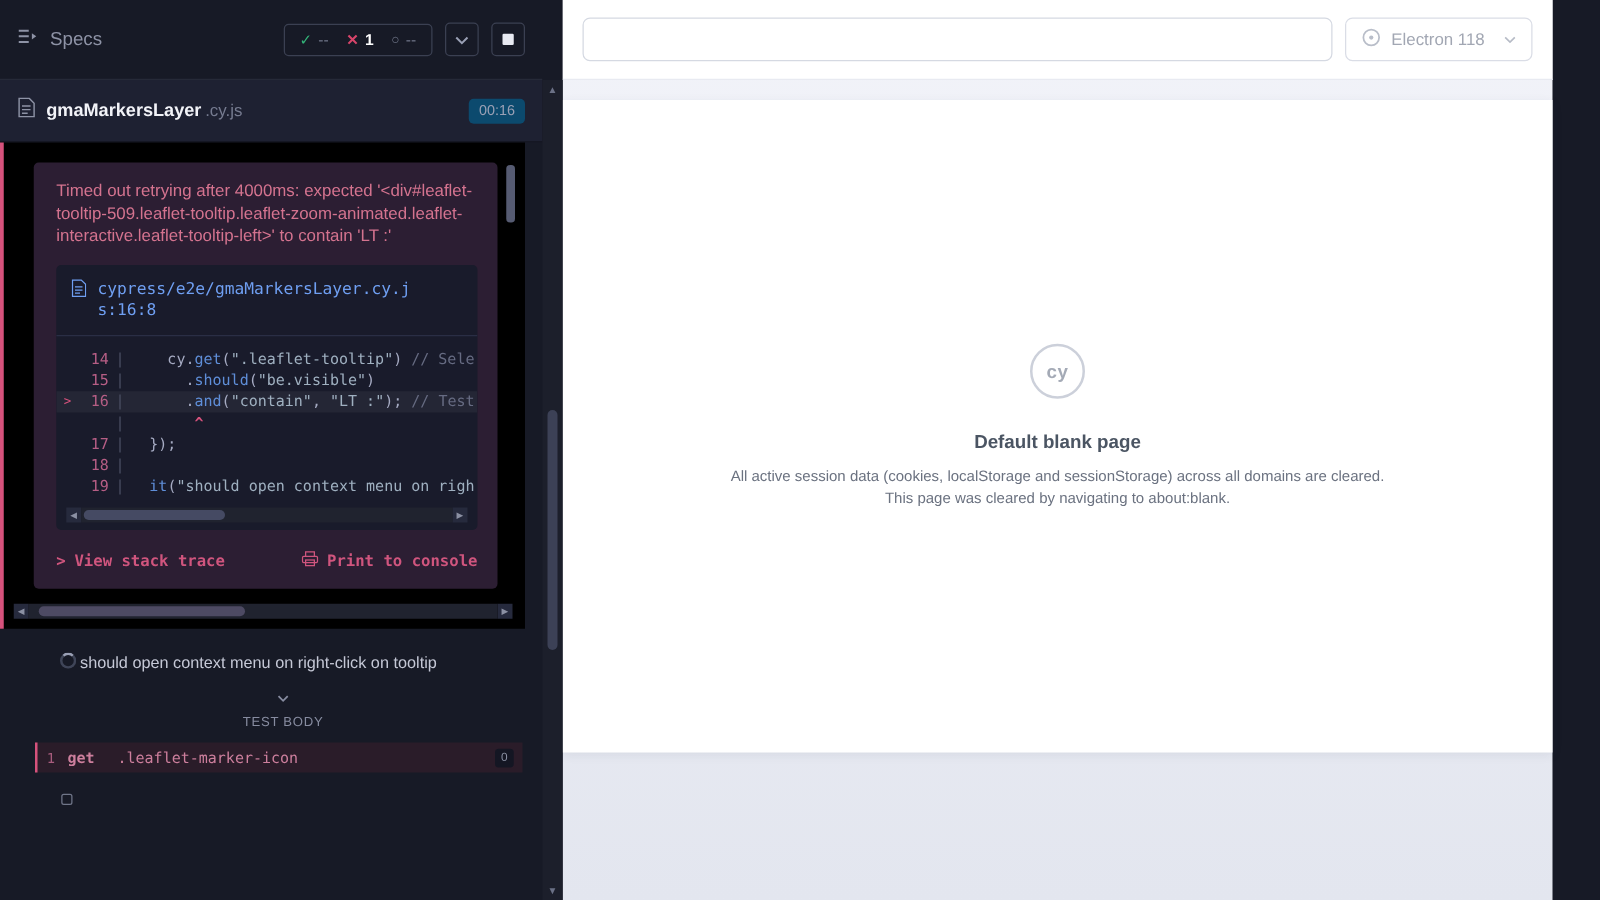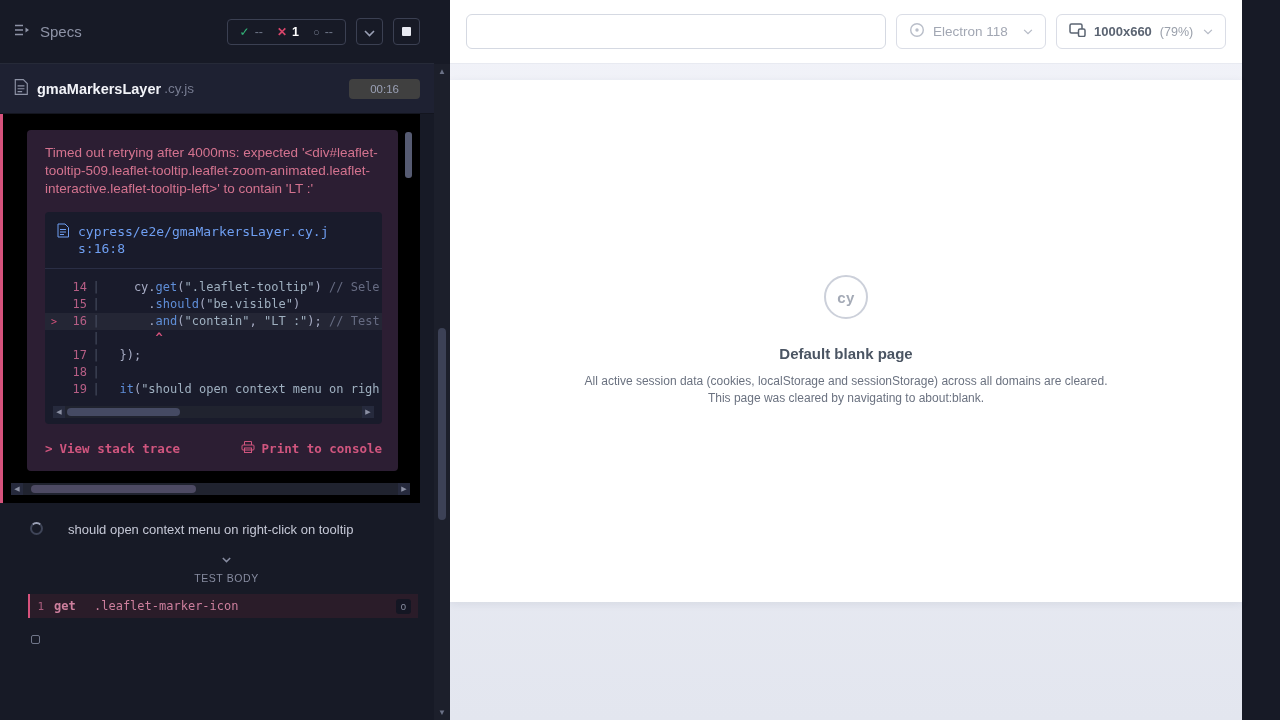--- a/index.html
+++ b/index.html
@@ -24,21 +24,21 @@
   .stat .glyph-pend { color:#707689; font-size:11px; }
   .stat-num-fail { color:#ffffff; font-weight:bold; }
   .icon-btn { width:27px; height:27px; border:1px solid #3b4052; border-radius:4px;
               display:flex; align-items:center; justify-content:center; background:transparent; cursor:pointer; }
   .stop-square { width:9px; height:9px; background:#e8eaf2; border-radius:1px; }
 
   .spec-header { height:50px; display:flex; align-items:center; gap:9px; padding:0 14px;
                  background:#1e2132; border-bottom:1px solid #13151f; }
   .spec-name { color:#f2f3f8; font-weight:bold; font-size:14.5px; }
   .spec-ext { color:#767b90; font-size:13.5px; margin-left:-6px; }
-  .spec-duration { margin-left:auto; background:#404040; border-radius:4px; padding:4px 21px;
+  .spec-duration { margin-left:auto; background:#0c4a6e; border-radius:4px; padding:4px 8px;
                    font-size:11.5px; color:#9aa0b5; }
 
   
   .attempt { position:relative; border-left:3px solid #d6527c; background:#000000;
              margin-right:14px; padding:16px 22px 2px 24px; }
   .err-box { background:#2c1e33; border-radius:4px; padding:14px 16px 14px 18px; }
   .err-msg { color:#d4738f; font-size:13.5px; line-height:18px; word-break:break-word; }
 
   .code-frame { margin-top:14px; background:#191b2b; border-radius:4px; overflow:hidden; }
   .cf-header { padding:11px 12px; border-bottom:1px solid #2a2e45; display:flex; gap:9px;
@@ -71,21 +71,21 @@
   .err-actions { display:flex; justify-content:space-between; margin-top:16px;
                  font-family:"DejaVu Sans Mono", monospace; font-size:12.5px;
                  color:#d0557e; font-weight:bold; }
   .err-action { display:flex; align-items:center; gap:7px; cursor:pointer; }
 
   .inner-vscroll { position:absolute; right:8px; top:18px; width:7px; height:46px;
                    border-radius:3px; background:#565b72; cursor:pointer; }
 
   
   .tests { padding-top:10px; }
-  .test-row { display:flex; gap:25px; padding:8px 14px 8px 30px; font-size:13px;
+  .test-row { display:flex; gap:3px; padding:8px 14px 8px 48px; font-size:13px;
               color:#c5c8d6; align-items:flex-start; cursor:pointer; }
   .test-label { max-width:345px; line-height:17px; }
   .spinner { width:13px; height:13px; border:2px solid #3f4558; border-top-color:#9aa0b5;
              border-radius:50%; margin-top:1px; flex-shrink:0; animation:spin 1.2s linear infinite; }
   @keyframes spin { to { transform:rotate(360deg); } }
   .square-icon { width:9px; height:9px; border:1.5px solid #707689; border-radius:2px;
                  margin:3px 2px 0 1px; flex-shrink:0; }
   .test-body-row { display:flex; align-items:center; gap:7px; padding:7px 14px 7px 33px;
                    color:#878ca0; font-size:10.5px; letter-spacing:0.6px; cursor:pointer;flex-direction:column; }
   .command-row { margin:3px 0 6px 28px; width:390px; background:#2a1c29;
@@ -286,35 +286,20 @@
               <circle cx="8" cy="8" r="1.7" fill="#b9bec9"></circle>
             </svg>
         </span>
         <span>Electron 118</span>
         <span class="hdr-chevron">
           <svg width="10" height="6" viewBox="0 0 11 7">
               <path d="M1 1l4.5 4.5L10 1" stroke="#b6bbc6" stroke-width="1.5" fill="none"></path>
             </svg>
         </span>
       </div>
-      <div class="hdr-btn viewport-btn">
-        <span>
-          <svg width="17" height="14" viewBox="0 0 17 14" fill="none">
-              <rect x="1" y="1" width="12" height="9" rx="1.5" stroke="#5b6472" stroke-width="1.5"></rect>
-              <rect x="9.5" y="6" width="6.5" height="7.5" rx="1.5" fill="#fff" stroke="#5b6472" stroke-width="1.5"></rect>
-            </svg>
-        </span>
-        <span class="vp-size">1000x660</span>
-        <span class="vp-scale">(79%)</span>
-        <span class="hdr-chevron">
-          <svg width="10" height="6" viewBox="0 0 11 7">
-              <path d="M1 1l4.5 4.5L10 1" stroke="#b6bbc6" stroke-width="1.5" fill="none"></path>
-            </svg>
-        </span>
-      </div>
     </div>
 
     <div class="aut-area">
       <div class="aut-panel">
         <div class="cy-logo">cy</div>
         <div class="blank-title">Default blank page</div>
         <div class="blank-sub">All active session data (cookies, localStorage and sessionStorage) across all domains are cleared.</div>
         <div class="blank-sub">This page was cleared by navigating to about:blank.</div>
       </div>
     </div>

